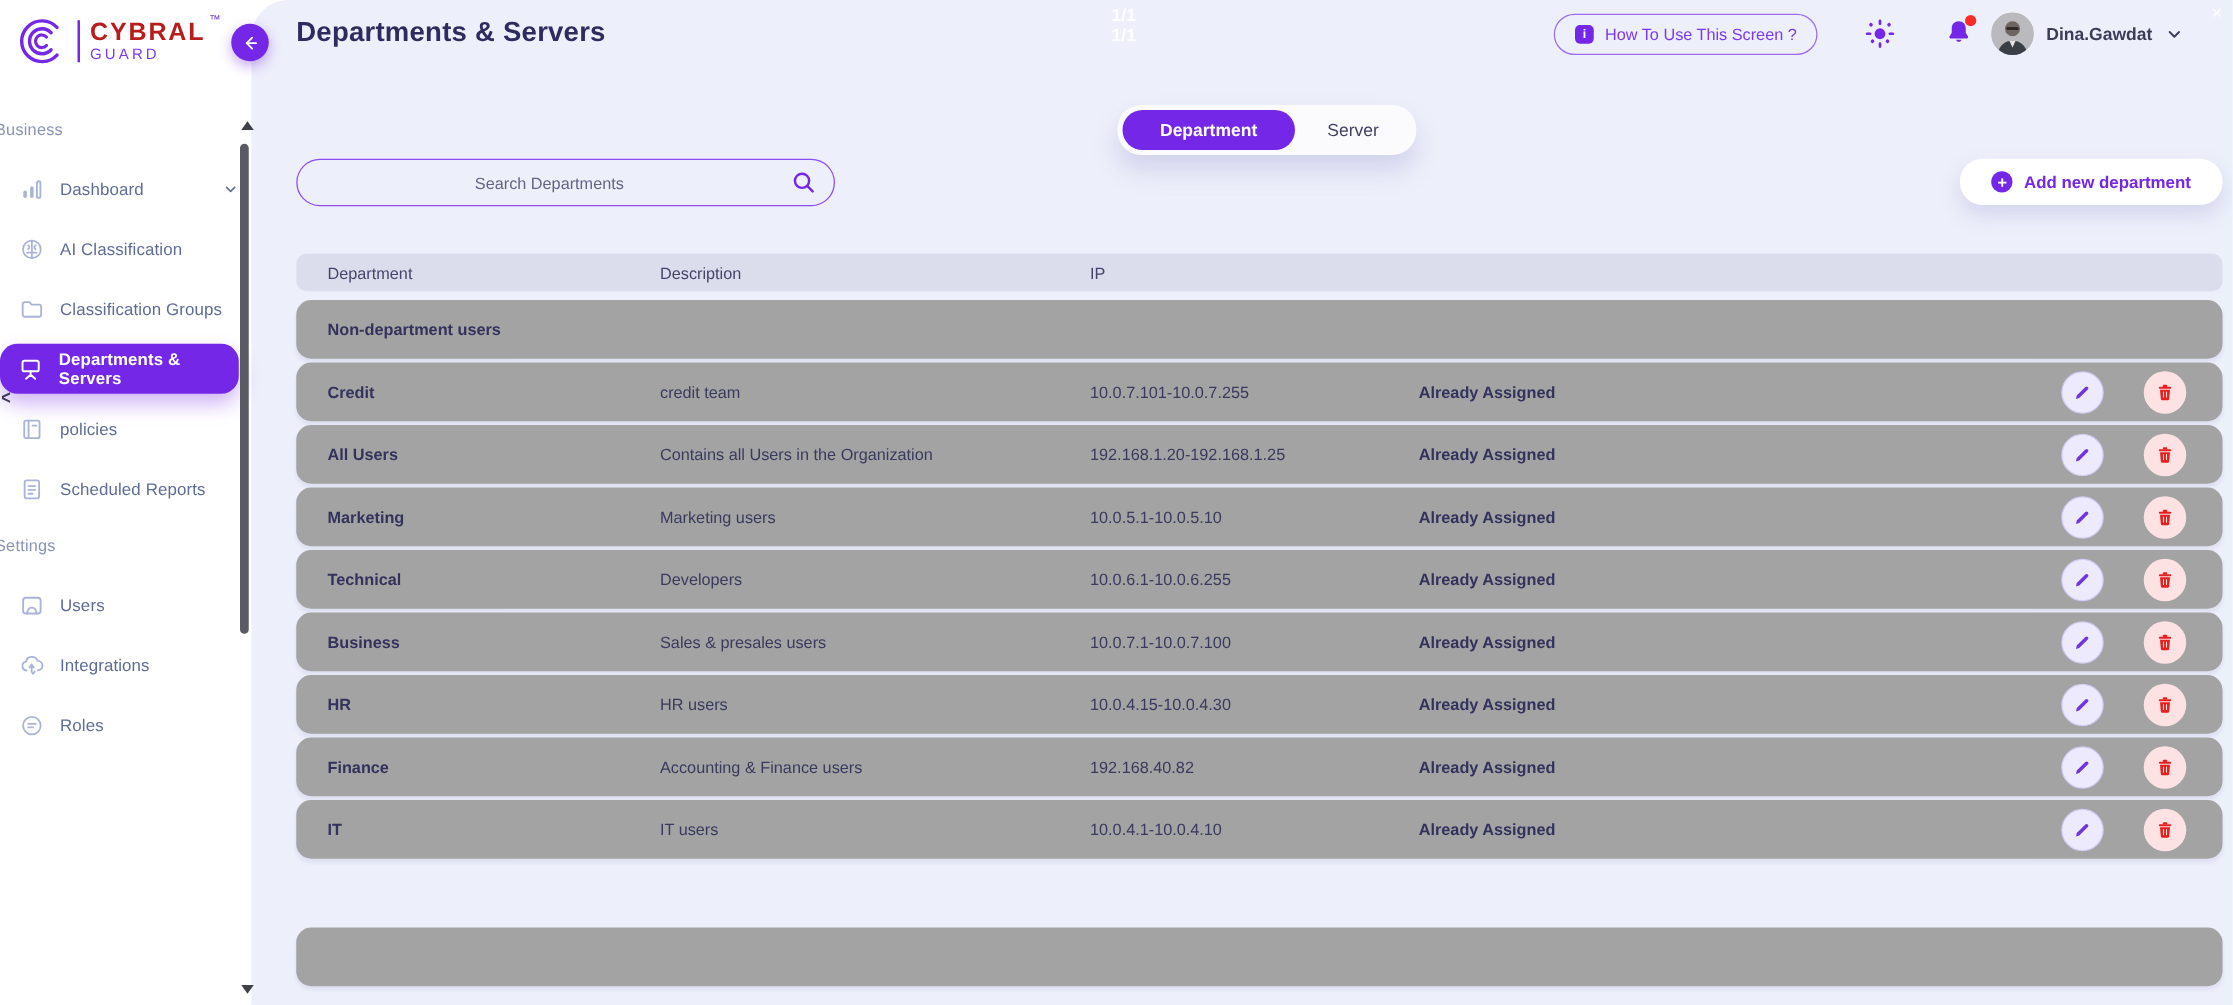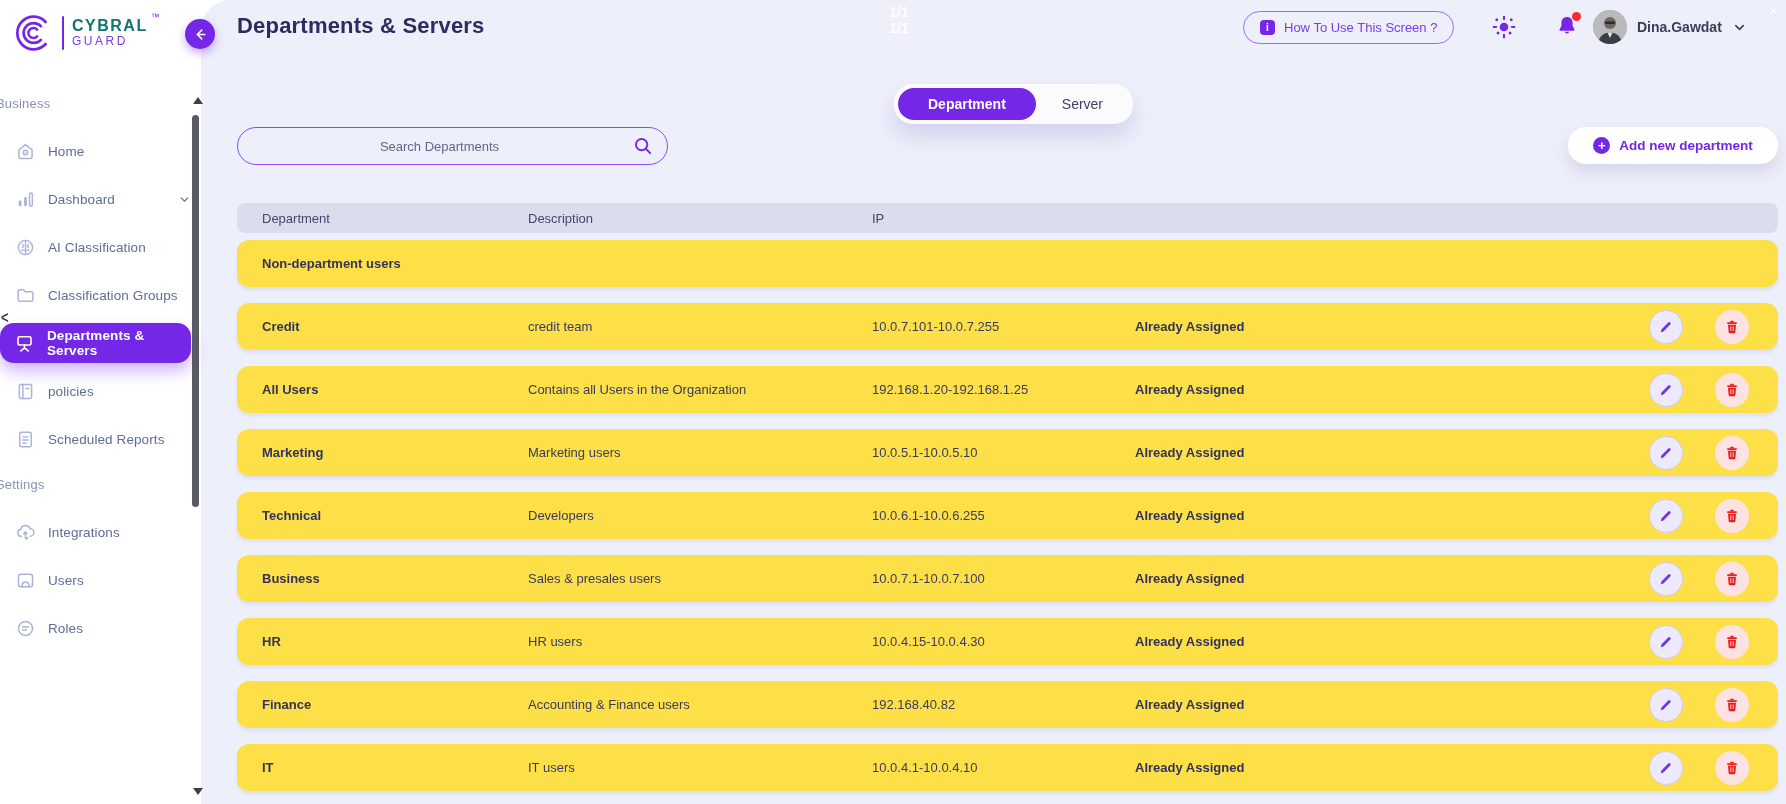--- a/index.html
+++ b/index.html
@@ -10,21 +10,21 @@
     position:relative;
     overflow:hidden;
     color:#35345f;
   }
   
   .sidebar { position:absolute; left:0; top:0; width:201px; height:804px; background:#ffffff; z-index:2; }
   .logo { display:flex; align-items:center; gap:8px; padding:12px 10px 0 12px; position:relative; }
   .logo-icon { width:42px; height:42px; flex:0 0 auto; }
   .logo-divider { width:2px; height:34px; background:#7527e8; border-radius:2px; }
   .logo-text { line-height:1.05; position:relative; }
-  .logo-text .l1 { font-size:16px; font-weight:800; letter-spacing:1.5px; color:#0f766e; }
+  .logo-text .l1 { font-size:20px; font-weight:800; letter-spacing:1.5px; color:#b91c1c; }
   .logo-text .l2 { font-size:12px; font-weight:500; letter-spacing:2.5px; color:#7c3aed; }
   .logo-tm { position:absolute; top:-5px; right:-12px; font-size:9px; color:#6d28d9; }
   .sidebar-nav { position:absolute; top:96px; left:0; right:0; }
   .section-label { font-size:13px; color:#8a93b4; margin:0 0 16px -4px; letter-spacing:.2px; }
   .nav-item { display:flex; align-items:center; gap:12px; height:48px; padding:0 10px 0 14px; cursor:pointer; color:#5f6c96; }
   .nav-icon { width:22px; height:22px; color:#a9b4d8; display:flex; align-items:center; justify-content:center; }
   .nav-icon svg { width:21px; height:21px; }
   .nav-label { font-size:13.5px; font-weight:500; letter-spacing:.1px; }
   .nav-chevron { margin-left:auto; color:#5f6c96; display:flex; }
   .nav-chevron svg { width:13px; height:13px; }
@@ -65,21 +65,21 @@
   .search-wrap { position:absolute; left:36px; top:127px; width:431px; height:38px; }
   .search-input { width:100%; height:100%; border:1.6px solid #8b4bf5; border-radius:19px; background:transparent; padding:0 44px 0 18px; font-family:inherit; font-size:13px; color:#3a3a5e; outline:none;text-align:center; }
   .search-input::placeholder { color:#4b4b70; opacity:.85; }
   .search-icon { position:absolute; right:14px; top:8px; width:22px; height:22px; color:#7527e8; cursor:pointer; }
   .add-btn { position:absolute; right:8px; top:127px; height:37px; width:210px; border:none; border-radius:18px; background:#ffffff; color:#7527e8; font-family:inherit; font-size:13.5px; font-weight:600; display:flex; align-items:center; justify-content:center; gap:9px; cursor:pointer; box-shadow:0 8px 16px rgba(140,140,200,.25); }
   .plus-circle { width:17px; height:17px; border-radius:50%; background:#7527e8; color:#fff; display:flex; align-items:center; justify-content:center; font-size:13px; font-weight:700; line-height:1; }
   
   .table { position:absolute; left:36px; right:8px; top:203px; }
   .t-row { display:grid; grid-template-columns:266px 344px 263px 1fr 150px; align-items:center; padding:0 25px; font-size:13px; }
   .t-head { background:#dcddec; border-radius:8px; height:30px; margin-bottom:7px; color:#45456b; font-weight:500; }
-  .t-row.body { background:#fde047; border-radius:12px; height:47px; margin-bottom:16px; box-shadow:0 3px 3px rgba(140,140,195,.14); }
+  .t-row.body { background:#a3a3a3; border-radius:12px; height:47px; margin-bottom:3px; box-shadow:0 3px 3px rgba(140,140,195,.14); }
   .cell.dept { font-weight:600; color:#33325c; }
   .cell.desc, .cell.ip { font-weight:500; color:#3a3a5e; }
   .cell.policy { font-weight:600; color:#33325c; }
   .cell.actions { display:flex; justify-content:flex-end; align-items:center; gap:32px; padding-right:4px; }
   .act { width:34px; height:34px; border-radius:50%; display:flex; align-items:center; justify-content:center; cursor:pointer; }
   .act.edit { background:#eceafc; border:1px solid #d2cbf5; }
   .act.del { background:#fce2e2; border:none; }
   .act svg { width:16px; height:16px; }
   .t-row.partial { margin-top:55px; height:47px; }
 </style>
@@ -97,30 +97,20 @@
     <div class="logo-text">
       <div class="l1">CYBRAL</div>
       <div class="l2">GUARD</div>
       <span class="logo-tm">™</span>
     </div>
   </div>
   <nav class="sidebar-nav" id="sidebar-nav">
       <div class="section-label">Business</div>
       <div class="nav-item">
         <span class="nav-icon">
-          <svg viewBox="0 0 24 24" fill="none" stroke="currentColor" stroke-width="1.7" stroke-linecap="round" stroke-linejoin="round">
-            <path d="M4.5 10.2 12 4.2l7.5 6v8.3a1.6 1.6 0 0 1-1.6 1.6H6.1a1.6 1.6 0 0 1-1.6-1.6z"></path>
-            <circle cx="12" cy="13.1" r="2.5"></circle>
-            <circle cx="12" cy="13.1" r=".7" fill="currentColor" stroke="none"></circle>
-          </svg>
-        </span>
-        <span class="nav-label">Home</span>
-      </div>
-      <div class="nav-item">
-        <span class="nav-icon">
           <svg viewBox="0 0 24 24" fill="none" stroke="currentColor" stroke-width="1.7">
             <rect x="4.2" y="13" width="3.2" height="6.8" rx="1.6" fill="currentColor" stroke="none"></rect>
             <rect x="10.4" y="9.2" width="3.2" height="10.6" rx="1.6" fill="currentColor" stroke="none"></rect>
             <rect x="16.6" y="4.6" width="3.2" height="15.2" rx="1.6"></rect>
           </svg>
         </span>
         <span class="nav-label">Dashboard</span>
         <span class="nav-chevron">
           <svg viewBox="0 0 24 24" fill="none" stroke="currentColor" stroke-width="2.4" stroke-linecap="round" stroke-linejoin="round">
             <path d="m6 9 6 6 6-6"></path>
@@ -169,34 +159,34 @@
             <path d="M9 9h6M9 12.5h6M9 16h3.6"></path>
           </svg>
         </span>
         <span class="nav-label">Scheduled Reports</span>
       </div>
       <div class="settings-gap"></div>
       <div class="section-label">Settings</div>
       <div class="nav-item">
         <span class="nav-icon">
           <svg viewBox="0 0 24 24" fill="none" stroke="currentColor" stroke-width="1.7" stroke-linecap="round" stroke-linejoin="round">
+            <rect x="4" y="4.8" width="16" height="14.4" rx="2.6"></rect>
+            <path d="M7.8 19.2c.2-3.4 1.9-5.4 4.2-5.4s4 2 4.2 5.4"></path>
+          </svg>
+        </span>
+        <span class="nav-label">Users</span>
+      </div>
+      <div class="nav-item">
+        <span class="nav-icon">
+          <svg viewBox="0 0 24 24" fill="none" stroke="currentColor" stroke-width="1.7" stroke-linecap="round" stroke-linejoin="round">
             <path d="M7.2 16.5a4.1 4.1 0 0 1-.6-8.1 5.5 5.5 0 0 1 10.6-.7 4.2 4.2 0 0 1 .3 8.6"></path>
             <path d="M9.8 13.6 11.8 11l2 2.6M11.8 11v5.4M14.6 17.4l-1.5 2-1.5-2"></path>
           </svg>
         </span>
         <span class="nav-label">Integrations</span>
-      </div>
-      <div class="nav-item">
-        <span class="nav-icon">
-          <svg viewBox="0 0 24 24" fill="none" stroke="currentColor" stroke-width="1.7" stroke-linecap="round" stroke-linejoin="round">
-            <rect x="4" y="4.8" width="16" height="14.4" rx="2.6"></rect>
-            <path d="M7.8 19.2c.2-3.4 1.9-5.4 4.2-5.4s4 2 4.2 5.4"></path>
-          </svg>
-        </span>
-        <span class="nav-label">Users</span>
       </div>
       <div class="nav-item">
         <span class="nav-icon">
           <svg viewBox="0 0 24 24" fill="none" stroke="currentColor" stroke-width="1.7" stroke-linecap="round">
             <circle cx="12" cy="12" r="8"></circle>
             <path d="M8.6 10.4h6.8M8.6 13.6h4.4"></path>
           </svg>
         </span>
         <span class="nav-label">Roles</span>
       </div>

